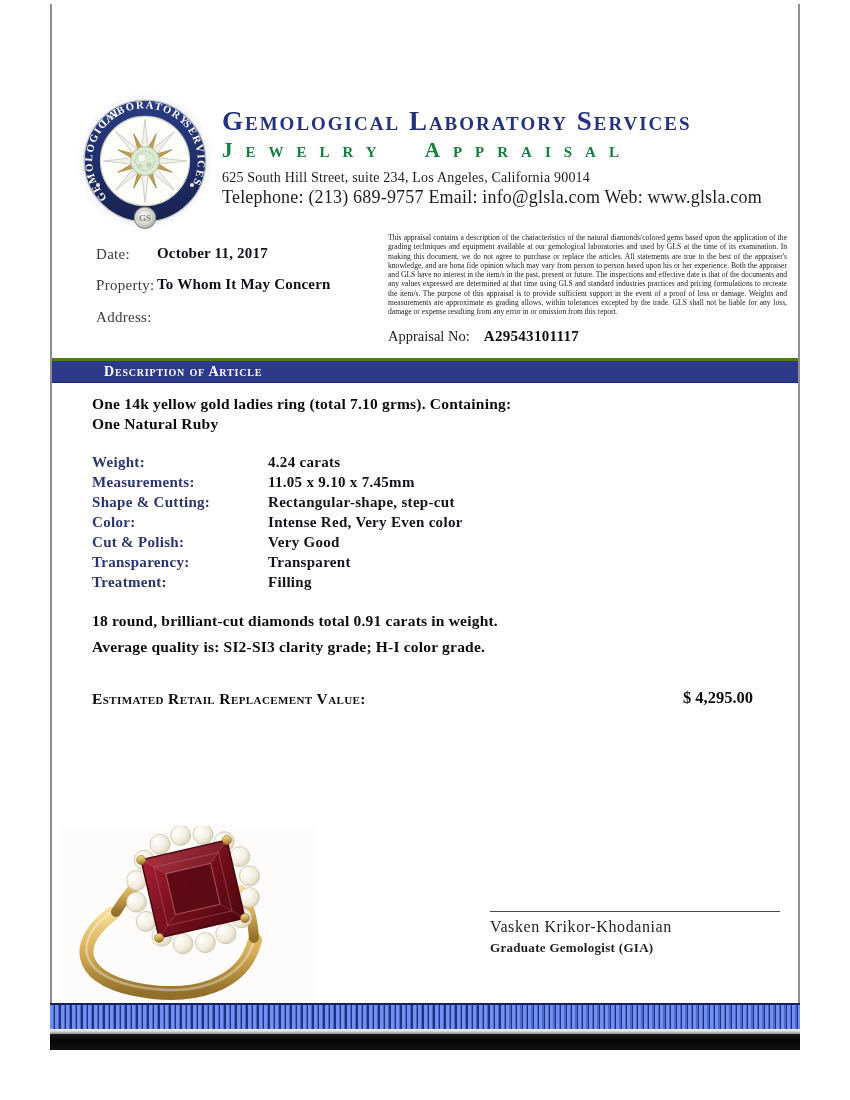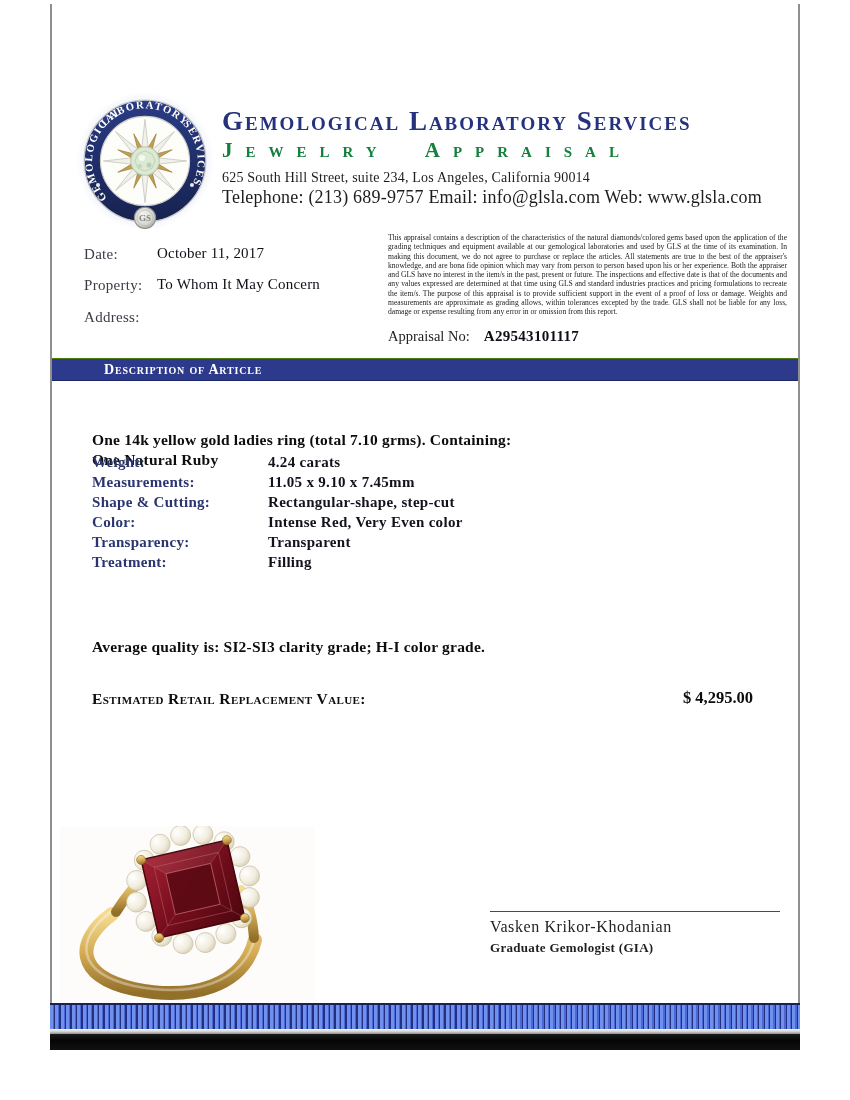--- a/index.html
+++ b/index.html
@@ -19,42 +19,42 @@
     letter-spacing:2px;color:#25327d;white-space:nowrap;
   }
   .doc-type{
     font-variant:small-caps;font-weight:700;font-size:21px;line-height:26px;
     letter-spacing:13px;word-spacing:18px;color:#15803d;white-space:nowrap;margin-top:1px;
   }
   .org-addr{font-size:14px;line-height:18px;color:#1d1d1d;margin-top:6px;letter-spacing:.2px;}
   .org-contact{font-size:18px;line-height:18px;color:#1d1d1d;margin-top:1px;letter-spacing:.2px;}
 
   
-  .info-label{position:absolute;left:84px;font-size:15px;color:#3b3b47;letter-spacing:.3px;}
-  .info-value{position:absolute;left:157px;font-size:15px;font-weight:400;color:#101018;letter-spacing:.2px;}
+  .info-label{position:absolute;left:96px;font-size:15px;color:#3b3b47;letter-spacing:.3px;}
+  .info-value{position:absolute;left:157px;font-size:15px;font-weight:700;color:#101018;letter-spacing:.2px;}
   .disclaimer{
     position:absolute;left:388px;top:233px;width:399px;
     font-size:7.6px;line-height:9.3px;text-align:justify;color:#1b1b1b;
   }
   .appraisal-row{position:absolute;left:388px;top:328px;font-size:14.5px;color:#222;}
   .appraisal-row b{font-size:15px;color:#0e0e16;margin-left:14px;letter-spacing:.3px;}
 
   
   .section-bar{
     position:absolute;left:52px;top:358px;width:746px;height:21px;
-    background:#2d3a8c;border-top:1px solid #4d7c0f;border-bottom:1px solid #1c2766;
+    background:#2d3a8c;border-top:3px solid #4d7c0f;border-bottom:1px solid #1c2766;
     display:flex;align-items:center;
   }
   .section-title{
     margin-left:52px;color:#ffffff;font-variant:small-caps;font-weight:700;
     font-size:14px;letter-spacing:.8px;
   }
 
   
-  .desc-line{position:absolute;left:92px;font-size:15.5px;font-weight:700;color:#0d0d0d;letter-spacing:.2px;margin-top:36px;}
+  .desc-line{position:absolute;left:92px;font-size:15.5px;font-weight:700;color:#0d0d0d;letter-spacing:.2px;}
   .attr-table{position:absolute;left:92px;top:452px;}
   .attr-row{height:20px;line-height:20px;white-space:nowrap;}
   .attr-label{display:inline-block;width:176px;font-size:15px;font-weight:700;color:#2a356f;letter-spacing:.3px;}
   .attr-value{display:inline-block;font-size:15px;font-weight:700;color:#12121c;letter-spacing:.3px;}
   .dia-line{position:absolute;left:92px;font-size:15.5px;font-weight:700;color:#0d0d0d;letter-spacing:.2px;}
   .val-label{
     position:absolute;left:92px;top:690px;font-variant:small-caps;font-weight:700;
     font-size:15.5px;color:#0d0d0d;letter-spacing:.4px;
   }
   .val-value{position:absolute;right:97px;top:688px;font-size:16.5px;font-weight:700;color:#0d0d0d;}
@@ -194,27 +194,31 @@
     <div class="attr-row">
       <span class="attr-label">Measurements:</span><span class="attr-value">11.05 x 9.10 x 7.45mm</span>
     </div>
     <div class="attr-row">
       <span class="attr-label">Shape &amp; Cutting:</span><span class="attr-value">Rectangular-shape, step-cut</span>
     </div>
     <div class="attr-row">
       <span class="attr-label">Color:</span><span class="attr-value">Intense Red, Very Even color</span>
     </div>
     <div class="attr-row">
+      <span class="attr-label">Cut  &amp;  Polish:</span><span class="attr-value">Very Good</span>
+    </div>
+    <div class="attr-row">
       <span class="attr-label">Transparency:</span><span class="attr-value">Transparent</span>
     </div>
     <div class="attr-row">
       <span class="attr-label">Treatment:</span><span class="attr-value">Filling</span>
     </div>
   </div>
 
+  <div class="dia-line" style="top:612px;">18 round, brilliant-cut diamonds total 0.91 carats in weight.</div>
   <div class="dia-line" style="top:638px;">Average quality is: SI2-SI3 clarity grade; H-I color grade.</div>
 
   <div class="val-label">Estimated Retail Replacement Value:</div>
   <div class="val-value">$ 4,295.00</div>
 
   <svg class="ring-photo" viewBox="0 0 254 178">
     <defs>
       <linearGradient id="rubyG" x1="0" y1="0" x2="1" y2="1">
         <stop offset="0%" stop-color="#a42133"></stop>
         <stop offset="45%" stop-color="#7a0f1e"></stop>

